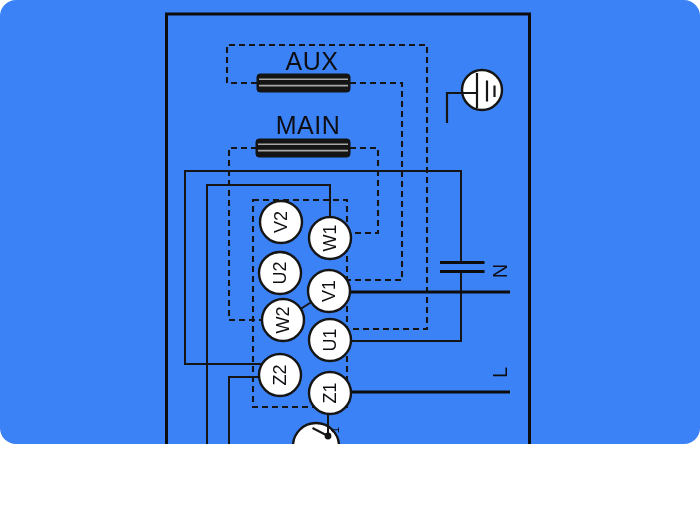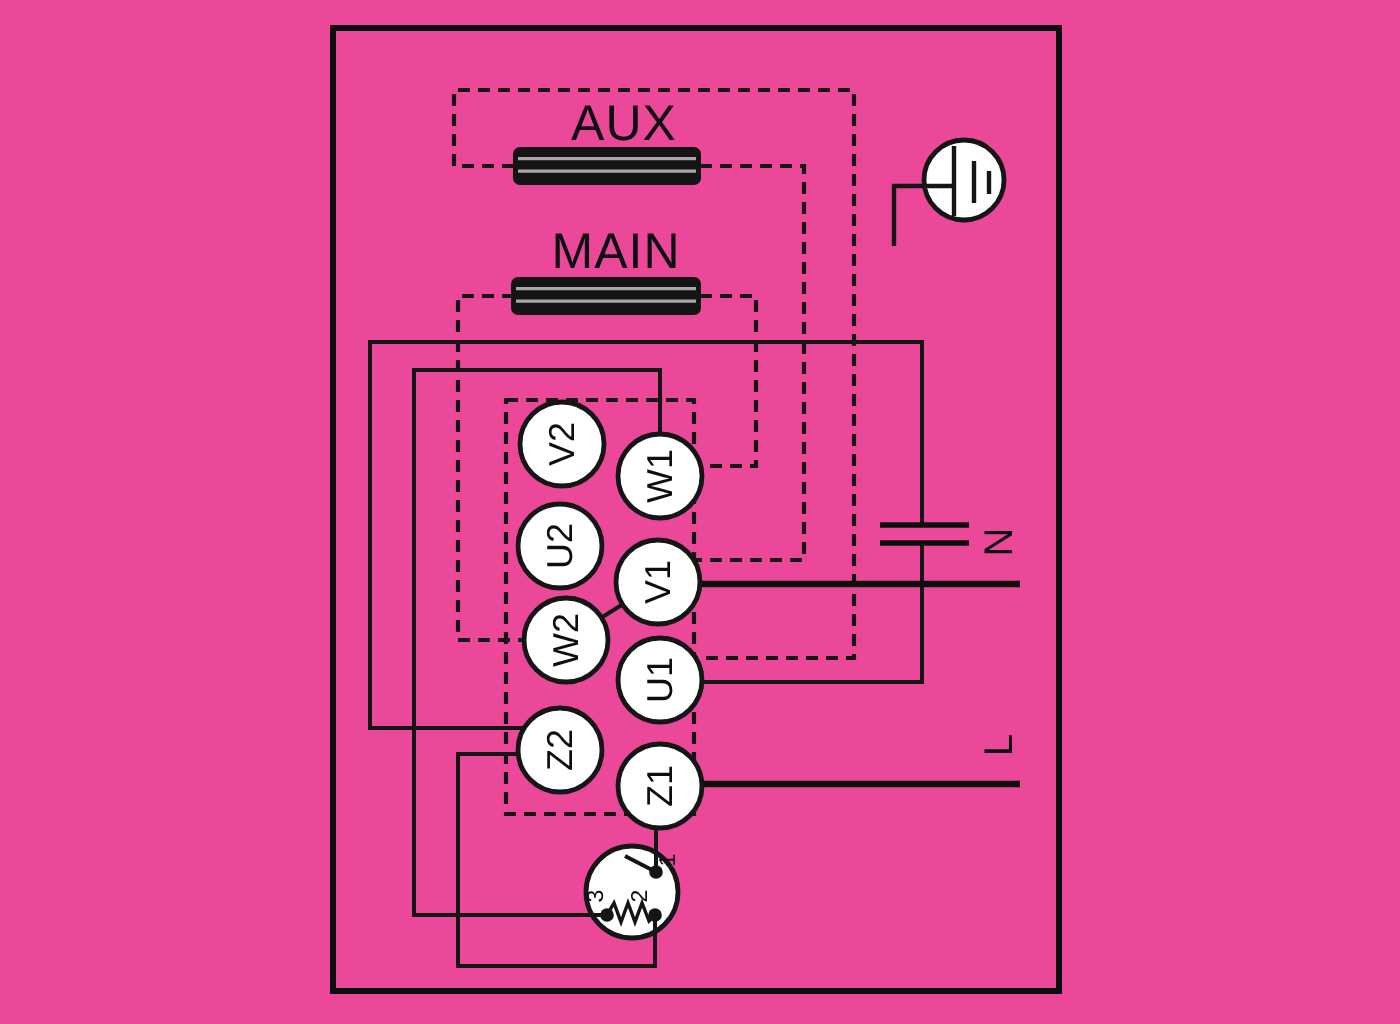--- a/index.html
+++ b/index.html
@@ -1,16 +1,16 @@
 <!DOCTYPE html>
 <html><head>
 <meta charset="utf-8">
 <style>
   html,body{margin:0;padding:0;background:#ffffff;}
-  .stage{position:relative;width:700px;height:512px;background:#ec4899;overflow:hidden;}
+  .stage{position:relative;width:700px;height:444px;background:#3b82f6;overflow:hidden;border-radius:16px;}
   svg{display:block;}
   svg text{font-family:"Liberation Sans", sans-serif;fill:#0d0d12;}
   .winding-label{font-size:25px;letter-spacing:0.5px;}
   .terminal-label{font-size:18px;}
   .supply-label{font-size:20px;}
   .thermal-label{font-size:11.5px;}
   .wire{stroke:#151515;stroke-width:2;fill:none;}
   .wire-thick{stroke:#0d0d0d;stroke-width:3.2;fill:none;}
   .dashed{stroke:#151515;stroke-width:2.1;fill:none;stroke-dasharray:6 4;}
   .node{fill:#ffffff;stroke:#151515;stroke-width:2.4;}

